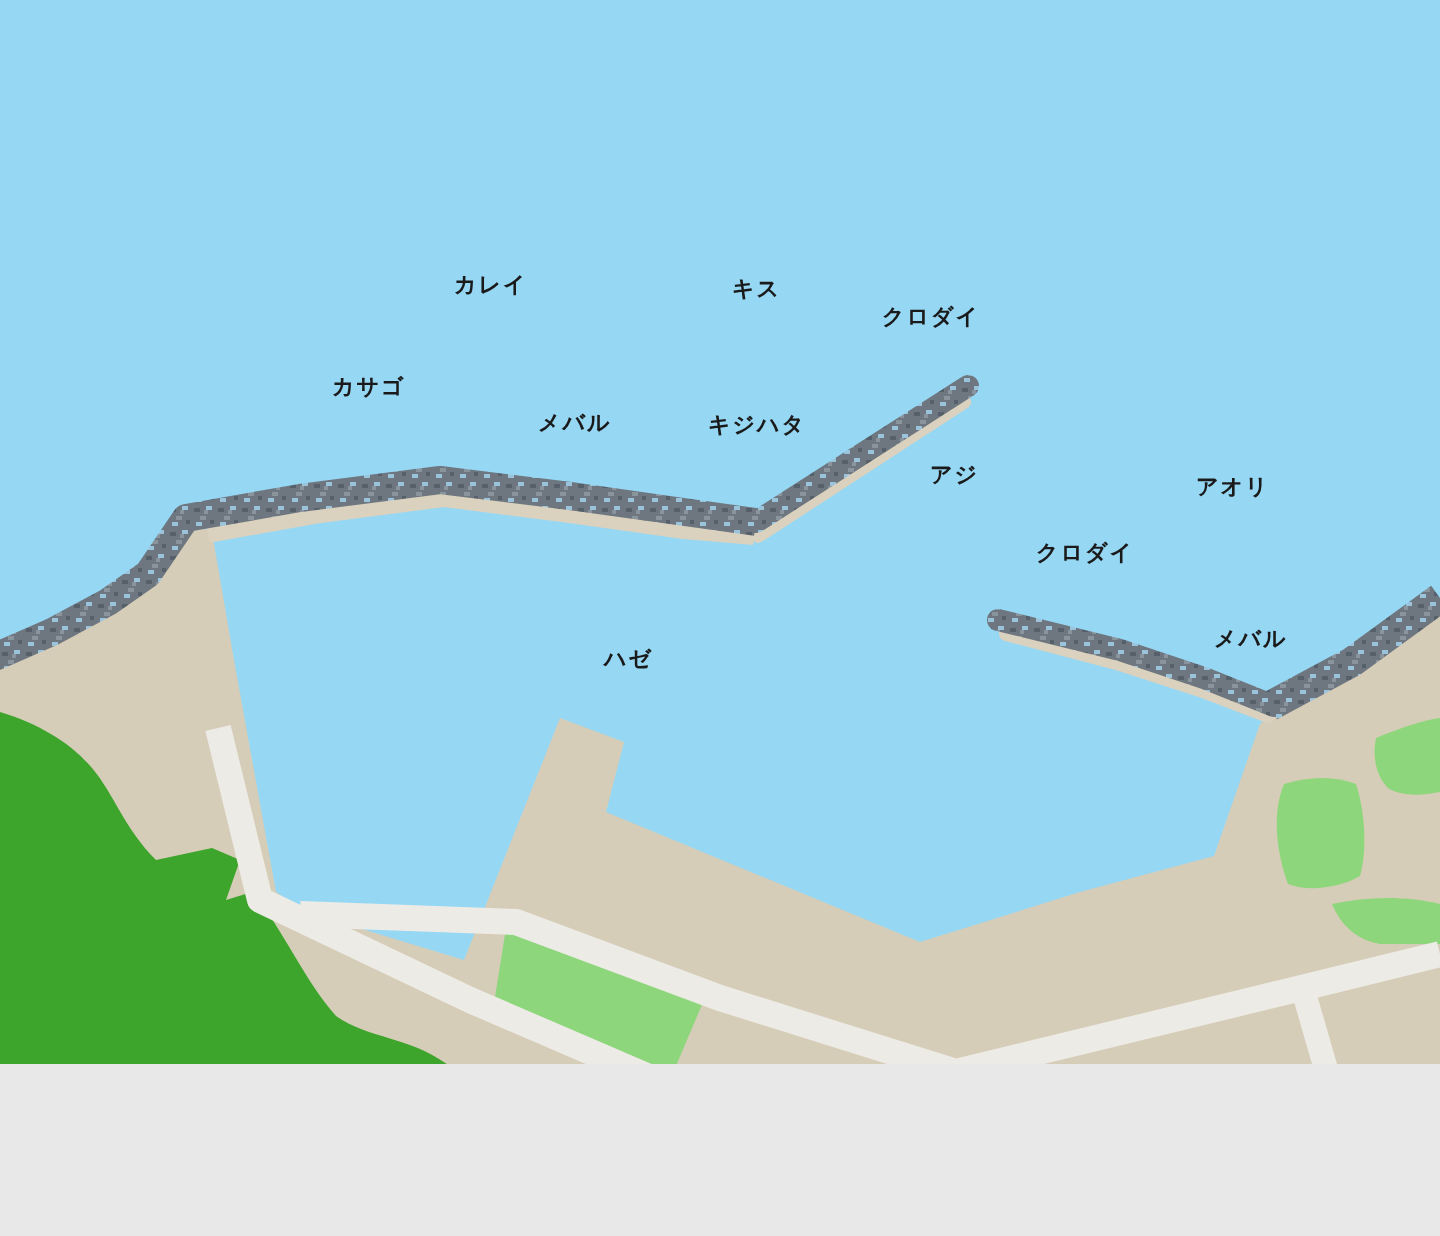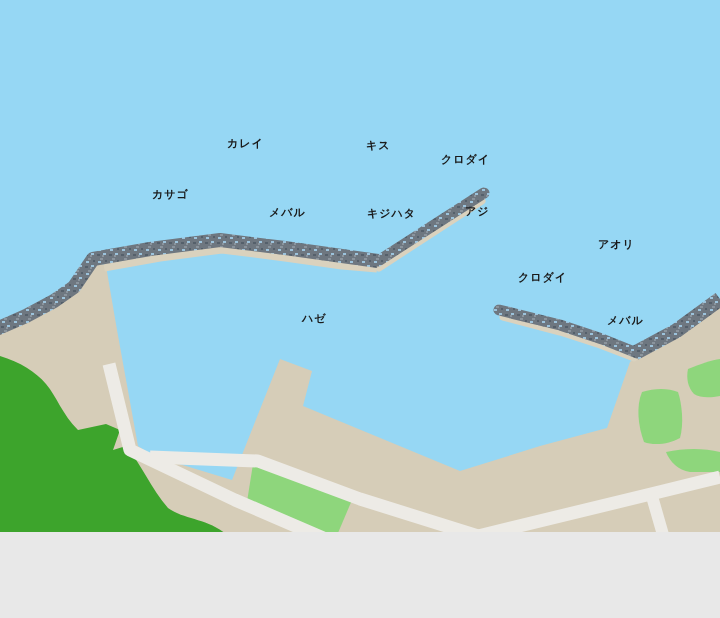--- a/index.html
+++ b/index.html
@@ -84,21 +84,21 @@
       <path d="M -6,330 L 26,316 54,301 74,287 93,259 150,249 220,240 285,248 342,256 378,261" stroke-width="14"></path>
       <path d="M 378,261 L 484,193" stroke-width="11" stroke-linecap="round"></path>
       <path d="M 499,310 L 560,325 602,339 637,353" stroke-width="11" stroke-linecap="round"></path>
       <path d="M 635,353 L 676,331 720,299" stroke-width="15"></path>
     </g>
   </svg>
 
   <span class="fish-label" style="left:227px;top:138px">カレイ</span>
   <span class="fish-label" style="left:366px;top:140px">キス</span>
   <span class="fish-label" style="left:441px;top:154px">クロダイ</span>
-  <span class="fish-label" style="left:152px;top:189px">カサゴ</span>
+  <span class="fish-label" style="left:166px;top:189px">カサゴ</span>
   <span class="fish-label" style="left:269px;top:207px">メバル</span>
-  <span class="fish-label" style="left:367px;top:208px">キジハタ</span>
-  <span class="fish-label" style="left:465px;top:206px">アジ</span>
+  <span class="fish-label" style="left:354px;top:208px">キジハタ</span>
+  <span class="fish-label" style="left:465px;top:233px">アジ</span>
   <span class="fish-label" style="left:598px;top:239px">アオリ</span>
   <span class="fish-label" style="left:518px;top:272px">クロダイ</span>
   <span class="fish-label" style="left:607px;top:315px">メバル</span>
-  <span class="fish-label" style="left:302px;top:313px">ハゼ</span>
+  <span class="fish-label" style="left:302px;top:325px">ハゼ</span>
 </div>
 
 </body></html>

